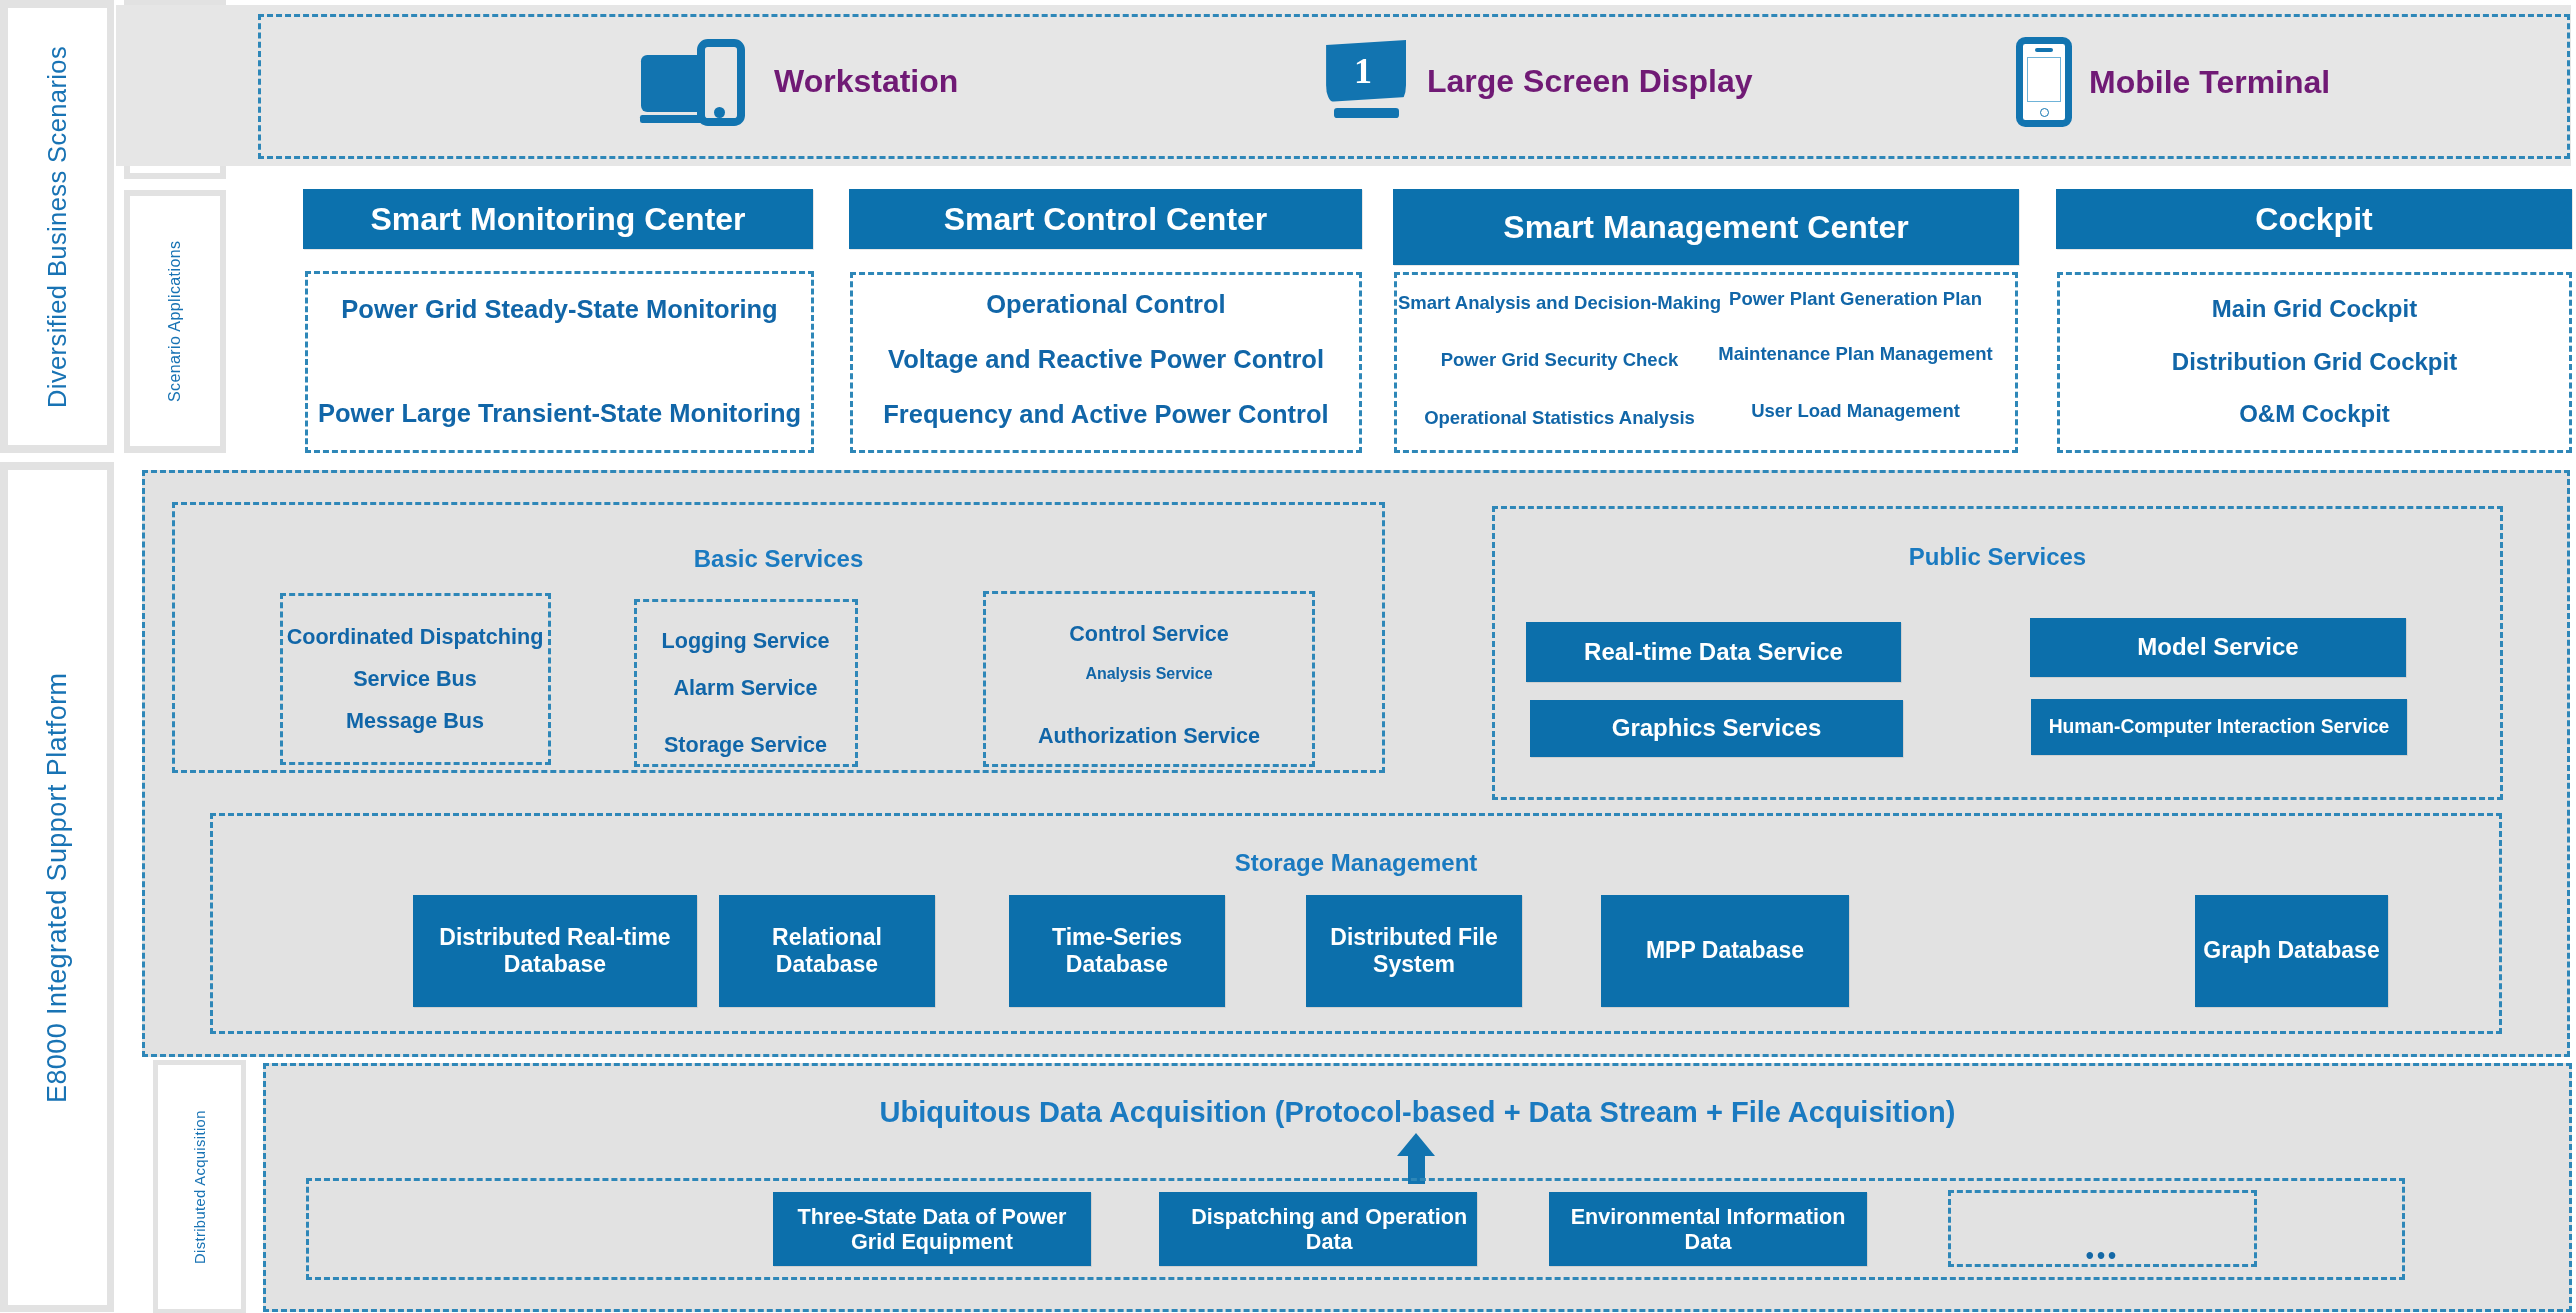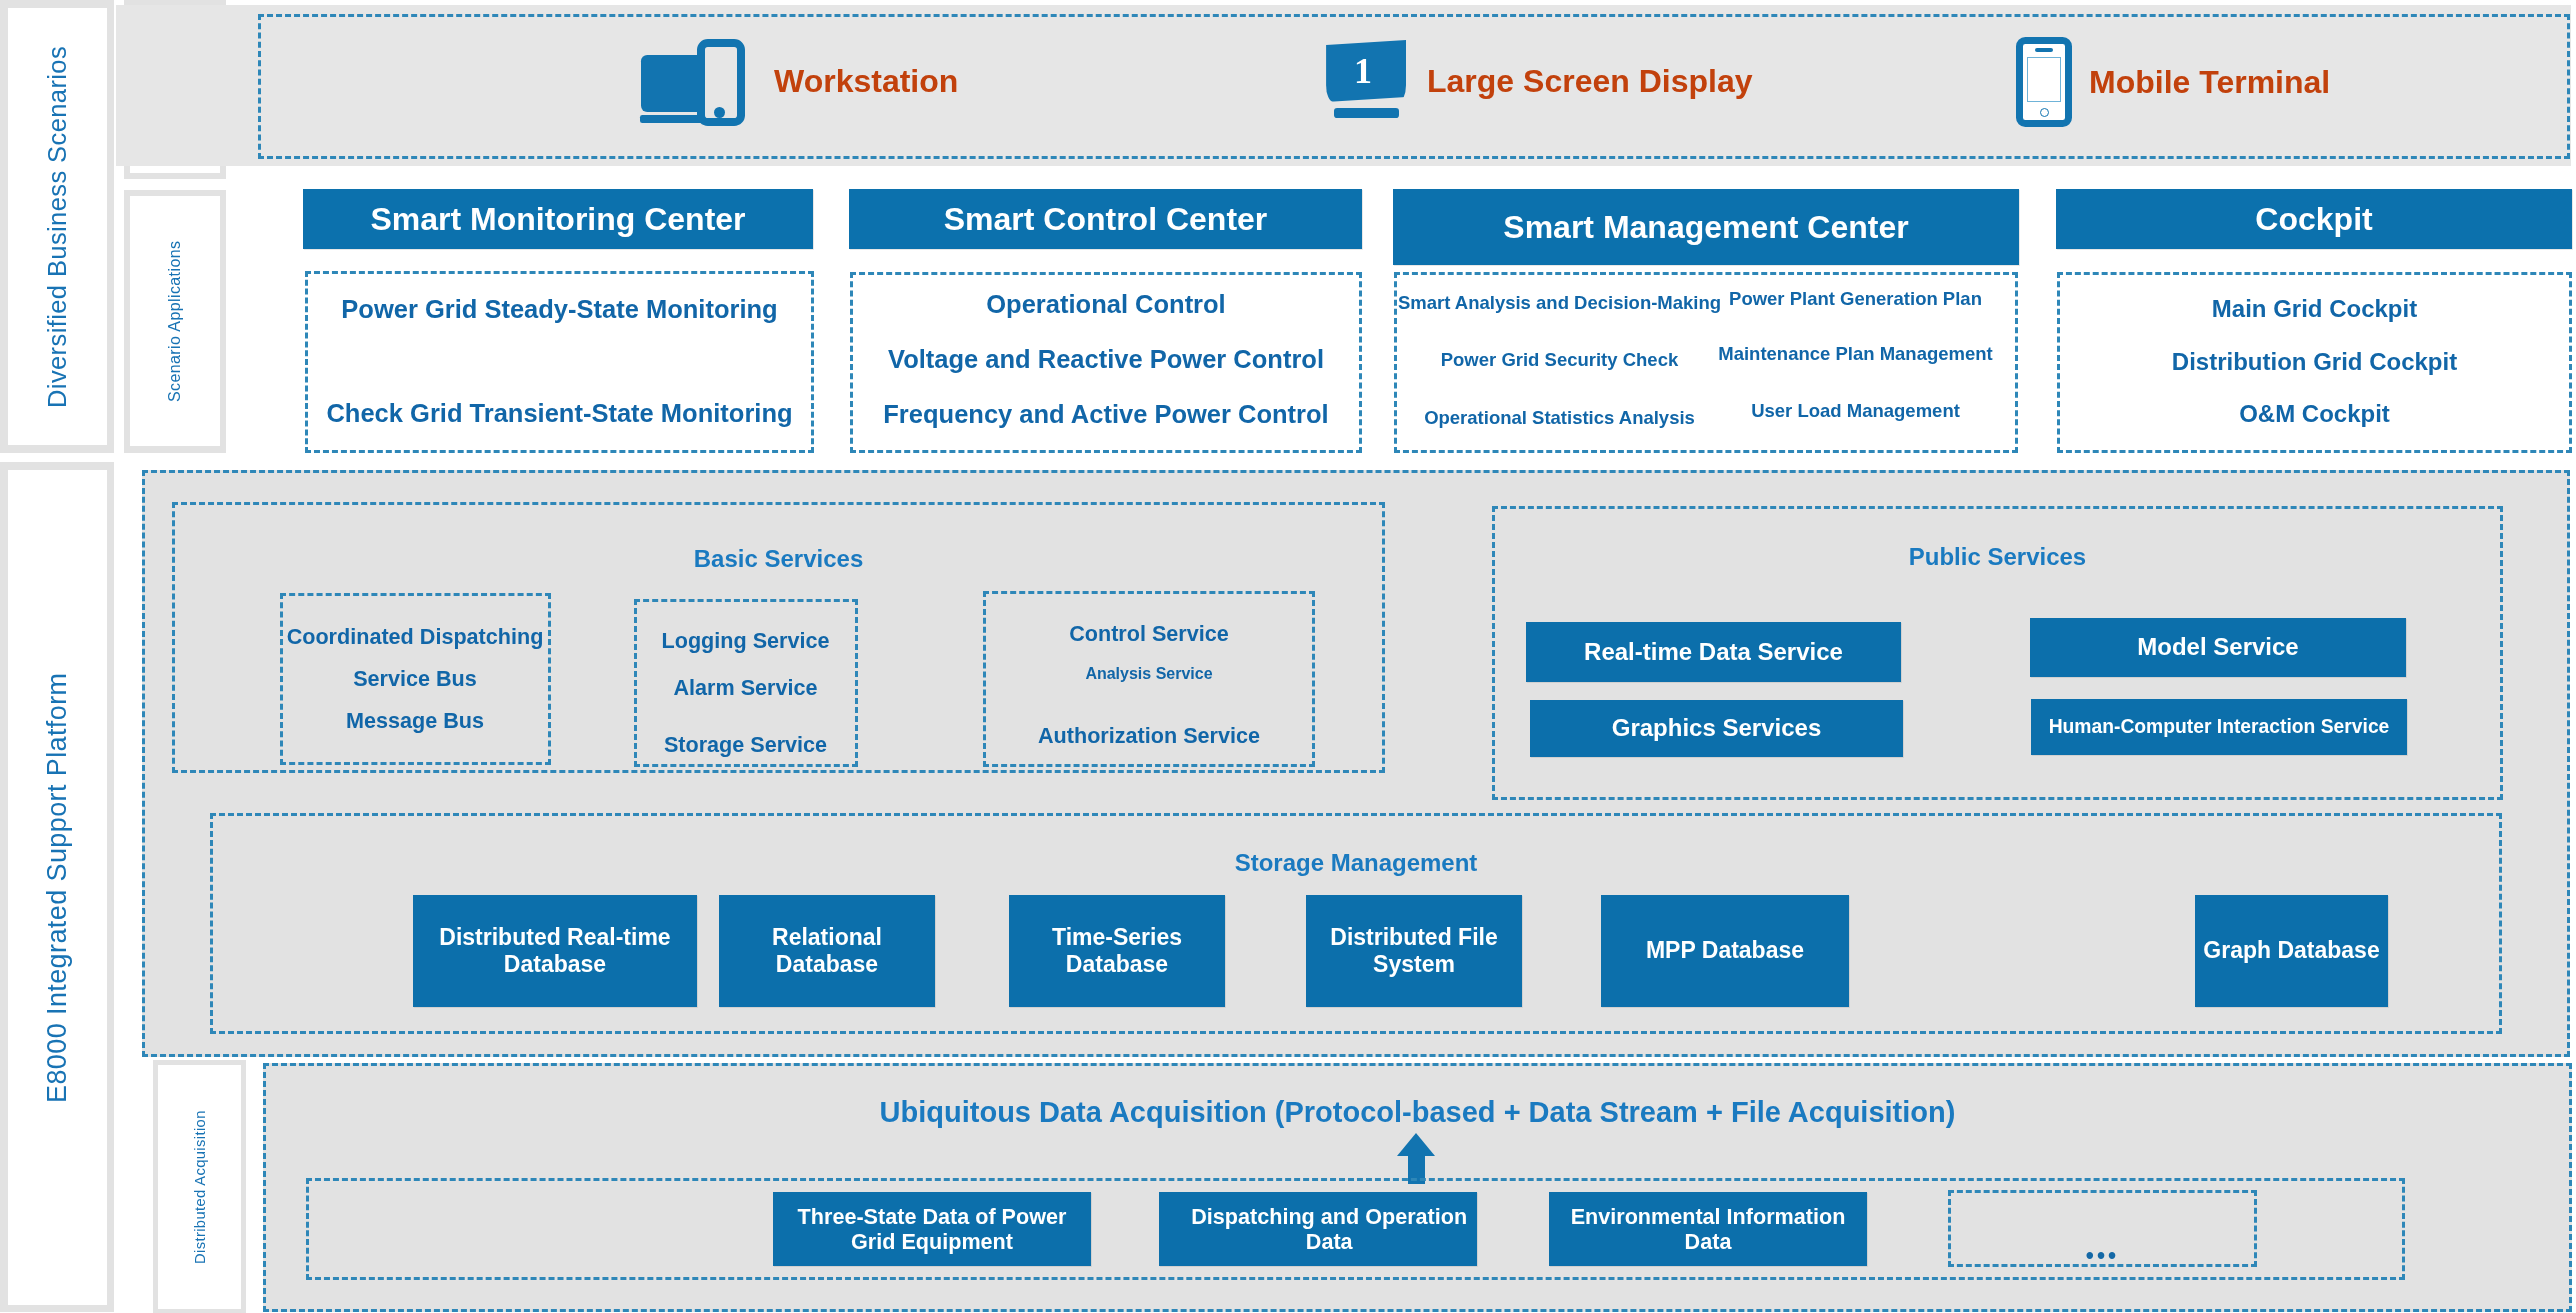--- a/index.html
+++ b/index.html
@@ -54,21 +54,21 @@
     font-weight: bold;
     white-space: nowrap;
   }
   .txt.center { text-align: center; }
   .hdr-lite { position:absolute; color:#1a7ac0; font-weight:bold; white-space:nowrap; }
 
   
   #hmi-strip-bg { left:116px; top:4.6px; width:2455px; height:161px; background:#e6e6e6; }
   #hmi-strip { left:258px; top:14px; width:2312px; height:145px; }
   .device { position:absolute; display:flex; align-items:center; gap:17px; }
-  .device-label { color:#c2410c; font-size:32px; font-weight:bold; white-space:nowrap;text-align:right; }
+  .device-label { color:#701a75; font-size:32px; font-weight:bold; white-space:nowrap;text-align:right; }
 
   
   .ico-ws { position:relative; width:116px; height:85px; }
   .ico-ws .mon {
     position:absolute; left:0; top:15.5px; width:77px; height:57px;
     background:#1274b0; border-radius:6.2px;
   }
   .ico-ws .base {
     position:absolute; left:-1.5px; top:76px; width:83px; height:7.7px;
     background:#1274b0; border-radius:2.3px;
@@ -183,21 +183,21 @@
         <span class="speaker"></span>
         <span class="screen"></span>
         <span class="home"></span>
     </span>
     <span class="device-label">Mobile Terminal</span>
   </div>
 
   <div class="bluebar" style="left:303px; top:189px; width:510px; height:60px; font-size:32px;">Smart Monitoring Center</div>
   <div class="dashbox" style="left:305px; top:271px; width:509px; height:182px;"></div>
   <div class="txt center" style="left:305px; top:295px; width:509px; font-size:25.5px;">Power Grid Steady-State Monitoring</div>
-  <div class="txt center" style="left:305px; top:399px; width:509px; font-size:25.5px;">Check Grid Transient-State Monitoring</div>
+  <div class="txt center" style="left:305px; top:399px; width:509px; font-size:25.5px;">Power Large Transient-State Monitoring</div>
 
   <div class="bluebar" style="left:849px; top:189px; width:513px; height:60px; font-size:32px;">Smart Control Center</div>
   <div class="dashbox" style="left:850px; top:272px; width:512px; height:181px;"></div>
   <div class="txt center" style="left:850px; top:290px; width:512px; font-size:25.5px;">Operational Control</div>
   <div class="txt center" style="left:850px; top:345px; width:512px; font-size:25.5px;">Voltage and Reactive Power Control</div>
   <div class="txt center" style="left:850px; top:400px; width:512px; font-size:25.5px;">Frequency and Active Power Control</div>
 
   <div class="bluebar" style="left:1393px; top:189px; width:626px; height:76px; font-size:32px;">Smart Management Center</div>
   <div class="dashbox" style="left:1394px; top:272px; width:624px; height:181px;"></div>
 

